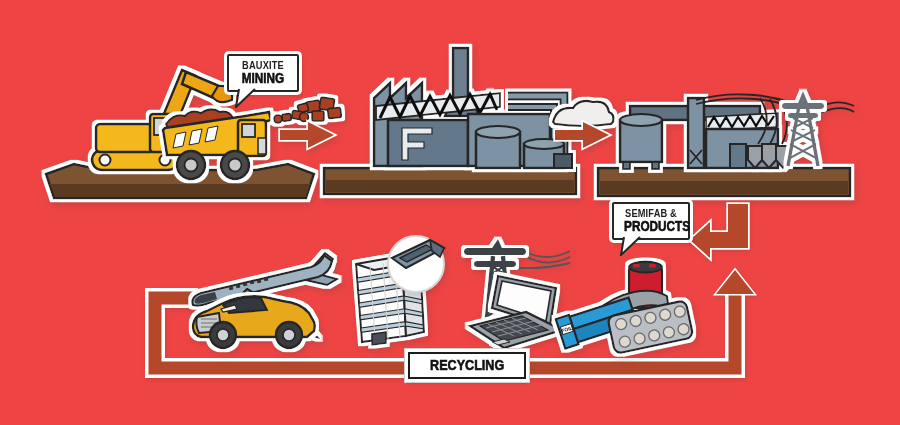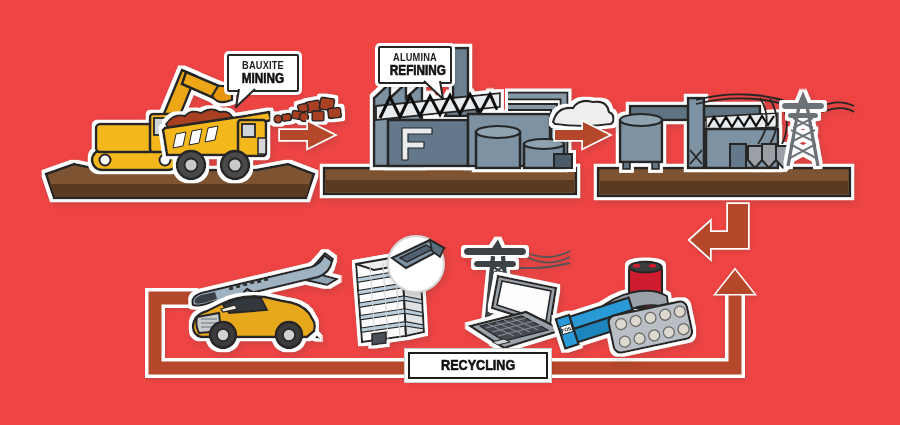--- a/index.html
+++ b/index.html
@@ -13,21 +13,21 @@
           box-shadow:0 0 0 3px #fff,2px 3px 5px rgba(0,0,0,.22);}
   .b1{display:block;font-weight:700;font-size:10.5px;line-height:1.15;color:#1c1c1c;
       transform:scaleX(.88);transform-origin:50% 50%;white-space:nowrap;letter-spacing:.2px;}
   .b2{display:block;font-weight:700;font-size:14px;line-height:1.05;color:#111;
       -webkit-text-stroke:.6px #111;transform:scaleX(.84);transform-origin:50% 50%;white-space:nowrap;}
   .tail{position:absolute;width:26px;height:20px;}
   .tail-bl{left:3px;bottom:-18px;}
   .tail-br{right:3px;bottom:-18px;}
 
   .recy-box{position:absolute;z-index:25;left:408px;top:352px;background:#fff;border:2px solid #1d1d1d;
-            padding:3px 24px 4px;box-shadow:0 0 0 3px #fff,0 0 0 4px #cfcfcf,2px 3px 4px rgba(0,0,0,.25);}
+            padding:3px 13px 4px;box-shadow:0 0 0 3px #fff,0 0 0 4px #cfcfcf,2px 3px 4px rgba(0,0,0,.25);}
   .recy-box span{display:block;font-weight:700;font-size:15px;line-height:1.05;color:#111;
             -webkit-text-stroke:.6px #111;transform:scaleX(.84);transform-origin:50% 50%;white-space:nowrap;}
 </style>
 </head>
 <body>
 
 <div class="stage">
 
   <svg width="0" height="0" style="position:absolute" aria-hidden="true">
     <defs>
@@ -297,28 +297,28 @@
 
   <div class="bubble" style="left:227px;top:54px;width:58px">
     <span class="b1">BAUXITE</span>
     <span class="b2">MINING</span>
     <svg class="tail tail-bl" viewBox="0 0 26 20">
       <path d="M7,0 L4,19 L23,0 Z" fill="#ffffff"></path>
       <path d="M7,1 L4,19 L23,1" fill="none" stroke="#262626" stroke-width="2"></path>
     </svg>
   </div>
 
-  <div class="bubble" style="left:378px;top:46px;width:60px">
-    <span class="b1">ALUMINA</span>
-    <span class="b2">REFINING</span>
-    <svg class="tail tail-br" viewBox="0 0 26 20">
-      <path d="M3,0 L22,19 L19,0 Z" fill="#ffffff"></path>
-      <path d="M3,1 L22,19 L19,1" fill="none" stroke="#262626" stroke-width="2"></path>
+
+
+  <div class="bubble" style="left:612px;top:202px;width:64px">
+    <span class="b1">SEMIFAB &amp;</span>
+    <span class="b2">PRODUCTS</span>
+    <svg class="tail tail-bl" viewBox="0 0 26 20">
+      <path d="M7,0 L4,19 L23,0 Z" fill="#ffffff"></path>
+      <path d="M7,1 L4,19 L23,1" fill="none" stroke="#262626" stroke-width="2"></path>
     </svg>
   </div>
-
-
 
   <div class="recy-box">
     <span>RECYCLING</span>
   </div>
 
 </div>
 
 </body></html>

